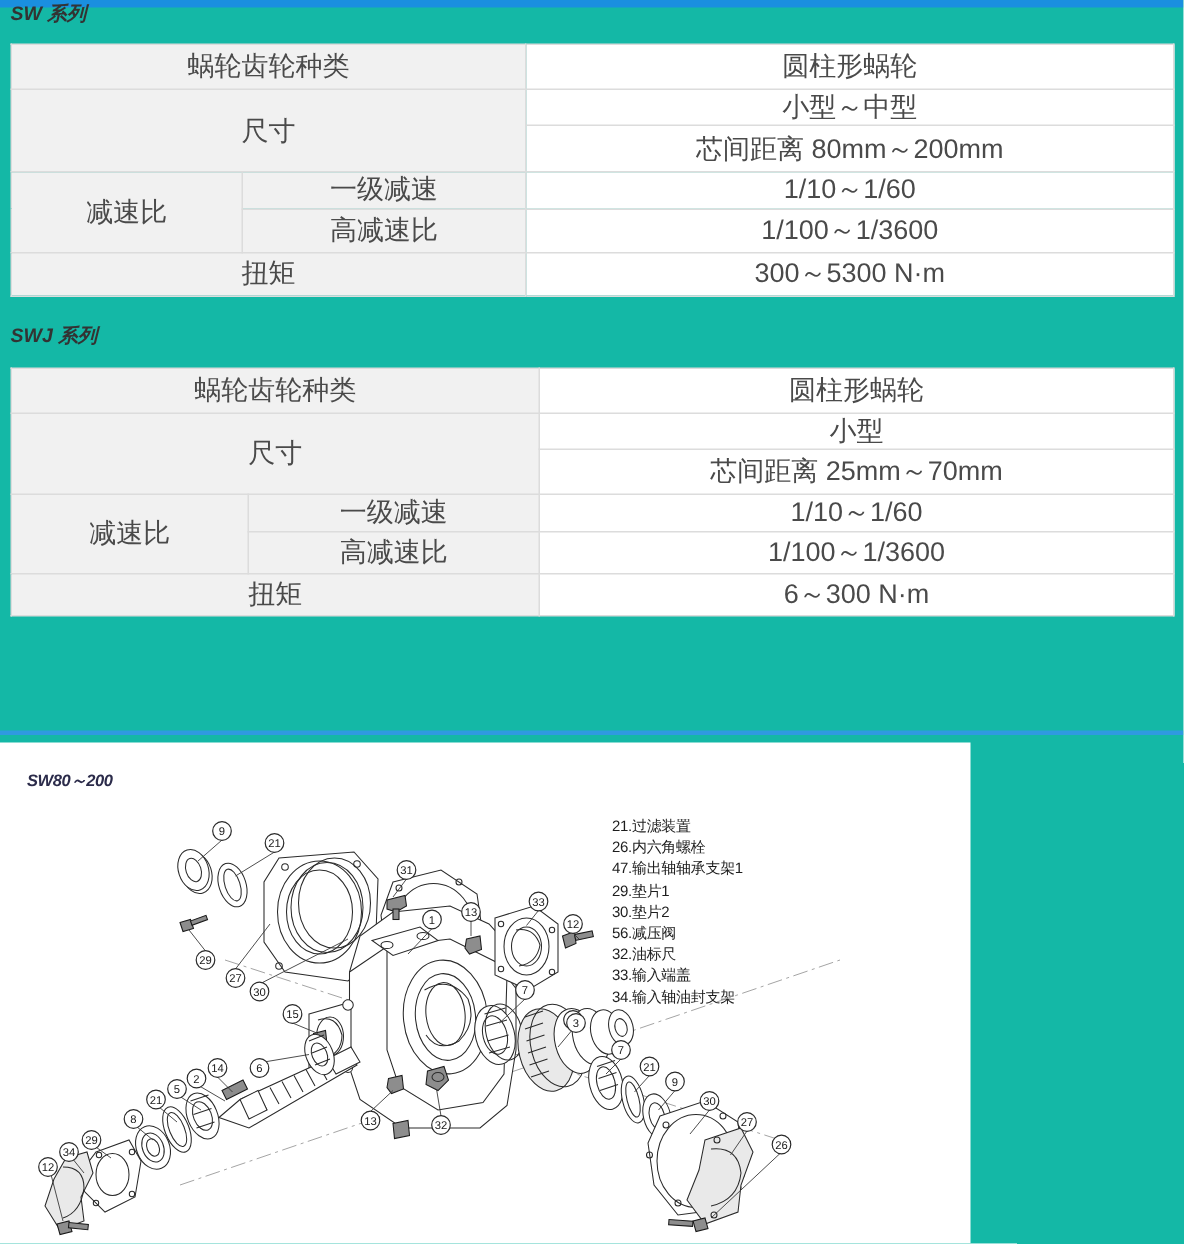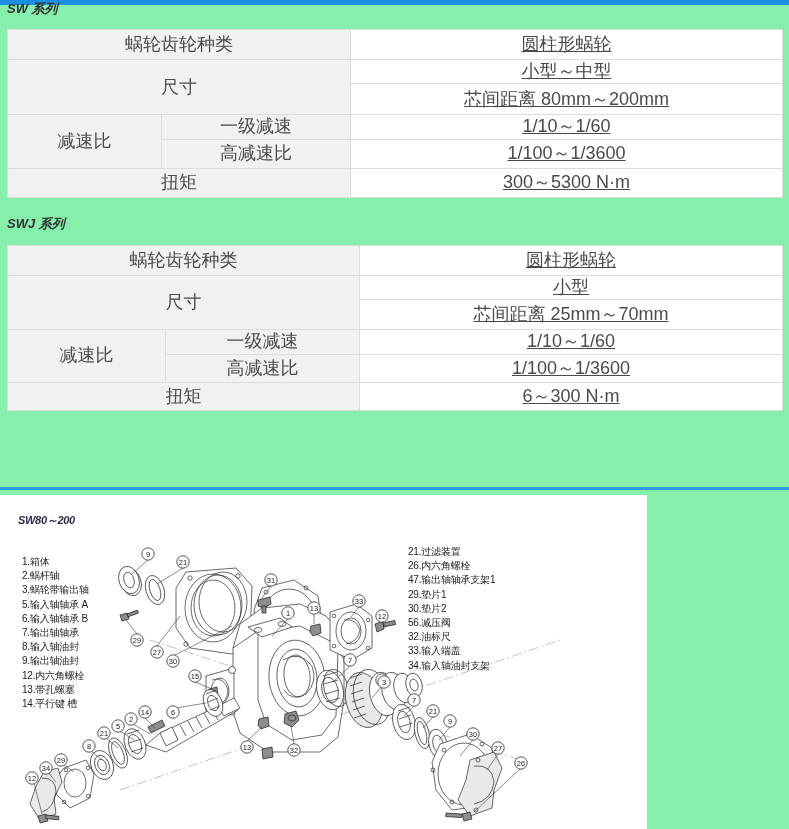--- a/index.html
+++ b/index.html
@@ -6,21 +6,21 @@
   html, body {
     margin: 0; padding: 0;
     background: #ffffff;
     font-family: "Liberation Sans", "DejaVu Sans", sans-serif;
   }
   #page {
     position: relative;
     width: 789px;
     height: 829px;
     overflow: hidden;
-    background: #86efac;
+    background: #14b8a6;
     padding-left: 16px;
   }
   .topbar {
     position: absolute;
     left: 0; top: 0;
     width: 789px; height: 5px;
     background: #1a8fe0;
   }
   .series-title {
     position: absolute;
@@ -43,21 +43,21 @@
   }
   table.spec td {
     border: 1px solid #dcdcdc;
     text-align: center;
     vertical-align: middle;
     padding: 0 4px;
     font-weight: normal;
     line-height: 1.3;
   }
   td.shade { background: #f1f1f1; }
-  td.plain { background: #ffffff; text-decoration: underline; }
+  td.plain { background: #ffffff; }
 
   #table1 { left: 7px; top: 29px; width: 775px; }
   #table2 { left: 7px; top: 245px; width: 775px; }
 
   .section-head {
     position: absolute;
     left: 7px;
     top: 448px;
     font-size: 19px;
     color: #3b3b3b;
@@ -195,33 +195,20 @@
       </tr>
     </tbody>
   </table>
 
   <div class="section-rule"></div>
 
   <div class="fig-wrap">
 
     <div class="fig-caption">SW80～200</div>
 
-    <div class="parts-col" id="partsLeft">
-      <div>1.箱体</div>
-      <div>2.蜗杆轴</div>
-      <div>3.蜗轮带输出轴</div>
-      <div>5.输入轴轴承 A</div>
-      <div>6.输入轴轴承 B</div>
-      <div>7.输出轴轴承</div>
-      <div>8.输入轴油封</div>
-      <div>9.输出轴油封</div>
-      <div>12.内六角螺栓</div>
-      <div>13.带孔螺塞</div>
-      <div>14.平行键 槽</div>
-    </div>
 
     <div class="parts-col" id="partsRight">
       <div>21.过滤装置</div>
       <div>26.内六角螺栓</div>
       <div>47.输出轴轴承支架1</div>
       <div>29.垫片1</div>
       <div>30.垫片2</div>
       <div>56.减压阀</div>
       <div>32.油标尺</div>
       <div>33.输入端盖</div>

